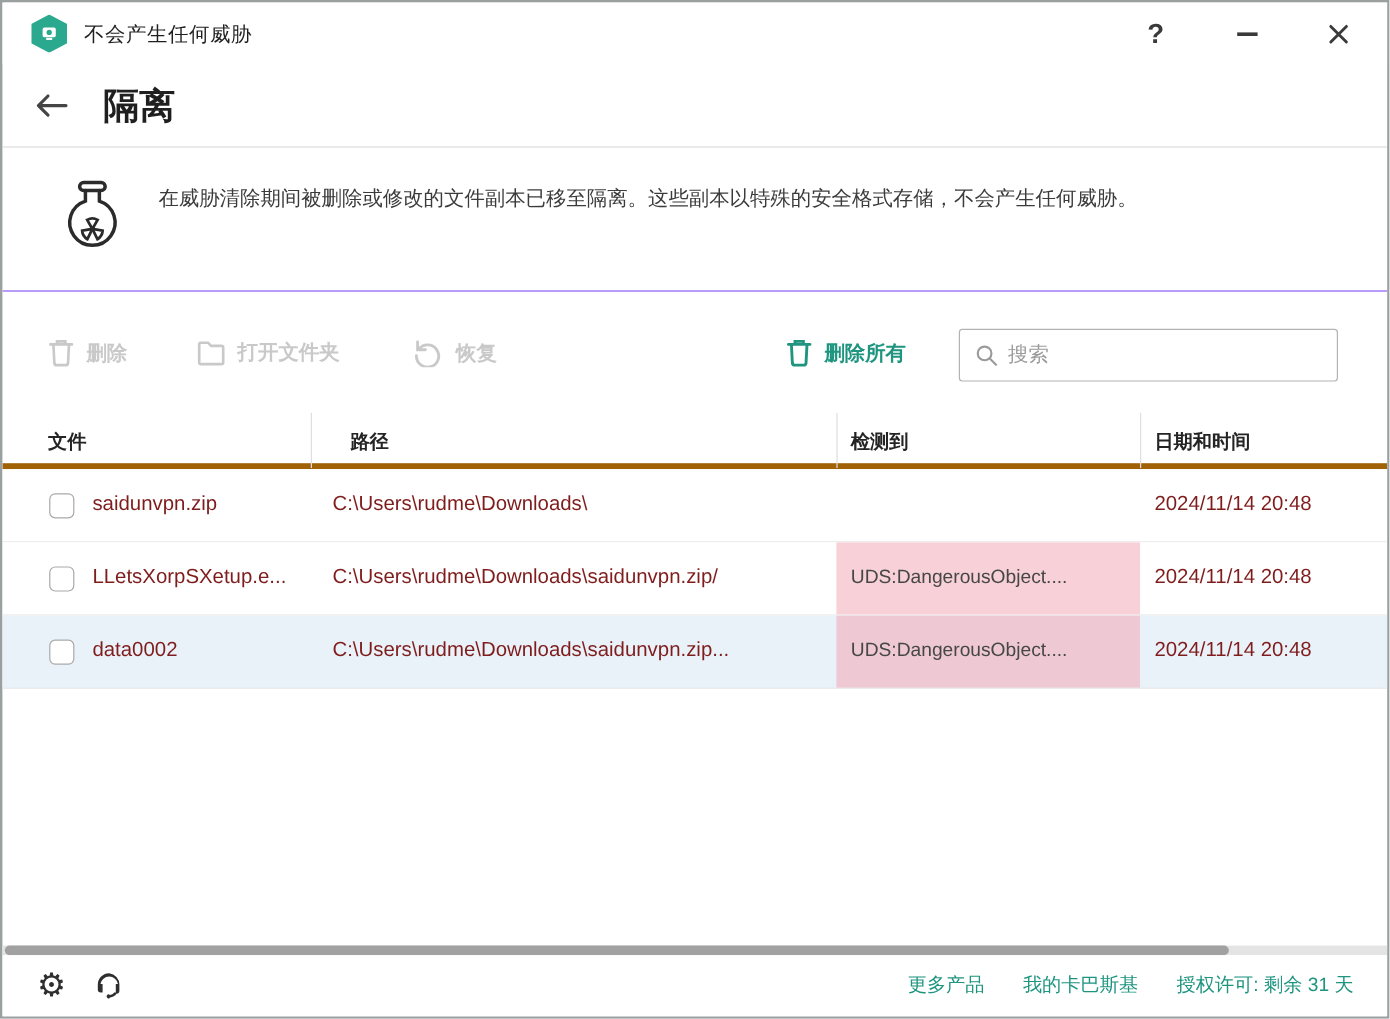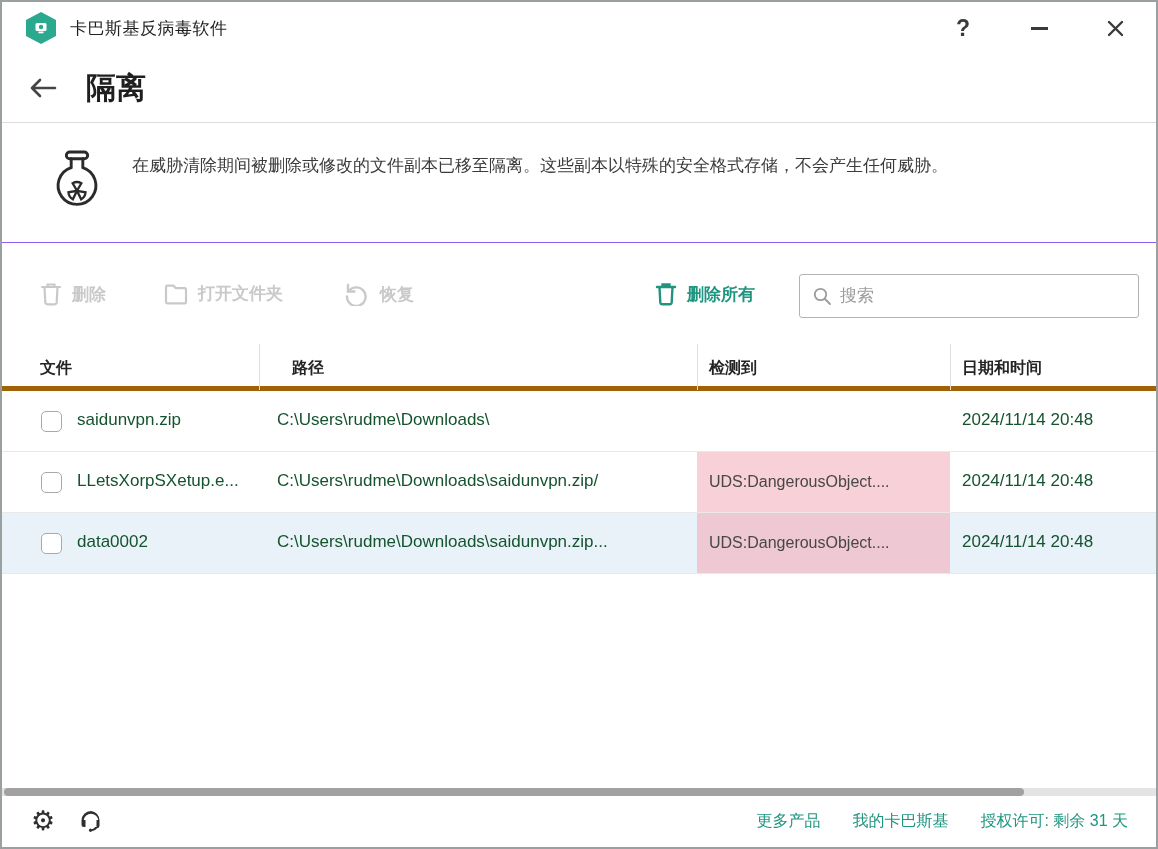--- a/index.html
+++ b/index.html
@@ -34,40 +34,40 @@
   .info-text{ position:absolute; left:130px; top:28px; width:1000px;
               font-size:17px; line-height:1.68; color:#3b3b3b; }
 
   
   .toolbar{ position:absolute; top:258px; left:0; right:0; height:70px; }
   .tbtn{ position:absolute; display:inline-flex; align-items:center; gap:10px;
          font-size:17px; font-weight:bold; top:22px; cursor:default; }
   .tbtn.disabled{ color:#c9c9c9; }
   .tbtn.accent{ color:#1f9580; cursor:pointer; }
   .tbtn svg{ display:block; }
-  .searchbox{ position:absolute; left:797px; top:14px; width:340px; height:44px;
+  .searchbox{ position:absolute; left:797px; top:14px; width:316px; height:44px;
               border:1px solid #b3b3b3; border-radius:3px; background:#fff;
               display:flex; align-items:center; padding:0 12px; gap:8px; }
   .searchbox input{ border:none; outline:none; flex:1; font-size:17px; color:#333;
                     font-family:inherit; background:transparent; }
   .searchbox input::placeholder{ color:#9b9b9b; }
 
   
   .table{ position:absolute; top:342px; left:0; right:0; }
   .thead{ position:relative; height:47px; border-bottom:5px solid #a16207; }
   .th{ position:absolute; top:14px; font-size:16px; font-weight:bold; color:#242424; }
   .th.c-file{ left:38px; } .th.c-path{ left:290px; } .th.c-det{ left:707px; } .th.c-date{ left:960px; }
   .vsep{ position:absolute; top:0; width:1px; height:46px; background:#dedede; }
   .vsep.s1{ left:257px; } .vsep.s2{ left:695px; } .vsep.s3{ left:948px; }
 
   .row{ position:relative; height:61px; border-bottom:1px solid #e9e9e9; background:#fff; }
   .row--highlight{ background:#e9f2f9; }
   .cb{ position:absolute; left:39px; top:20px; width:21px; height:21px;
        border:1.5px solid #a9a9a9; border-radius:5px; background:#fff; cursor:pointer; }
-  .cell{ position:absolute; top:19px; font-size:17px; color:#14532d; white-space:nowrap; }
+  .cell{ position:absolute; top:19px; font-size:17px; color:#7f1d1d; white-space:nowrap; }
   .cell.file{ left:75px; } .cell.path{ left:275px; } .cell.date{ left:960px; }
   .detcell{ position:absolute; left:695px; top:0; width:253px; height:100%;
             background:#f8d0d7; display:flex; align-items:center; padding-left:12px;
             font-size:16px; color:#474747; white-space:nowrap;text-align:right; }
   .detcell.onblue{ background:#eec9d3; }
 
   
   .hscroll{ position:absolute; top:786px; left:0; right:0; height:8px; background:#e4e4e4; cursor:pointer; }
   .hscroll .thumb{ position:absolute; left:2px; top:0; width:1020px; height:8px;
                    background:#a1a1a1; border-radius:4px; cursor:grab; }
@@ -88,21 +88,21 @@
 <div class="window">
 
   <div class="titlebar">
     <div class="logo">
       <svg width="16" height="16" viewBox="0 0 16 16">
         <rect x="2.5" y="3" width="11" height="8" rx="1.5" fill="#ffffff"></rect>
         <circle cx="8" cy="7" r="2.2" fill="#2ba98f"></circle>
         <rect x="5.5" y="11.5" width="5" height="1.8" fill="#ffffff"></rect>
       </svg>
     </div>
-    <div class="app-title">卡巴斯基反病毒软件</div>
+    <div class="app-title">不会产生任何威胁</div>
     <div class="controls">
       <div class="ctrl help">?</div>
       <div class="ctrl">
           <span class="minbar"></span>
         </div>
       <div class="ctrl">
         <svg width="17" height="17" viewBox="0 0 17 17">
           <path d="M2 2 L15 15 M15 2 L2 15" stroke="#3a3a3a" stroke-width="2.4" stroke-linecap="round"></path>
         </svg>
       </div>

